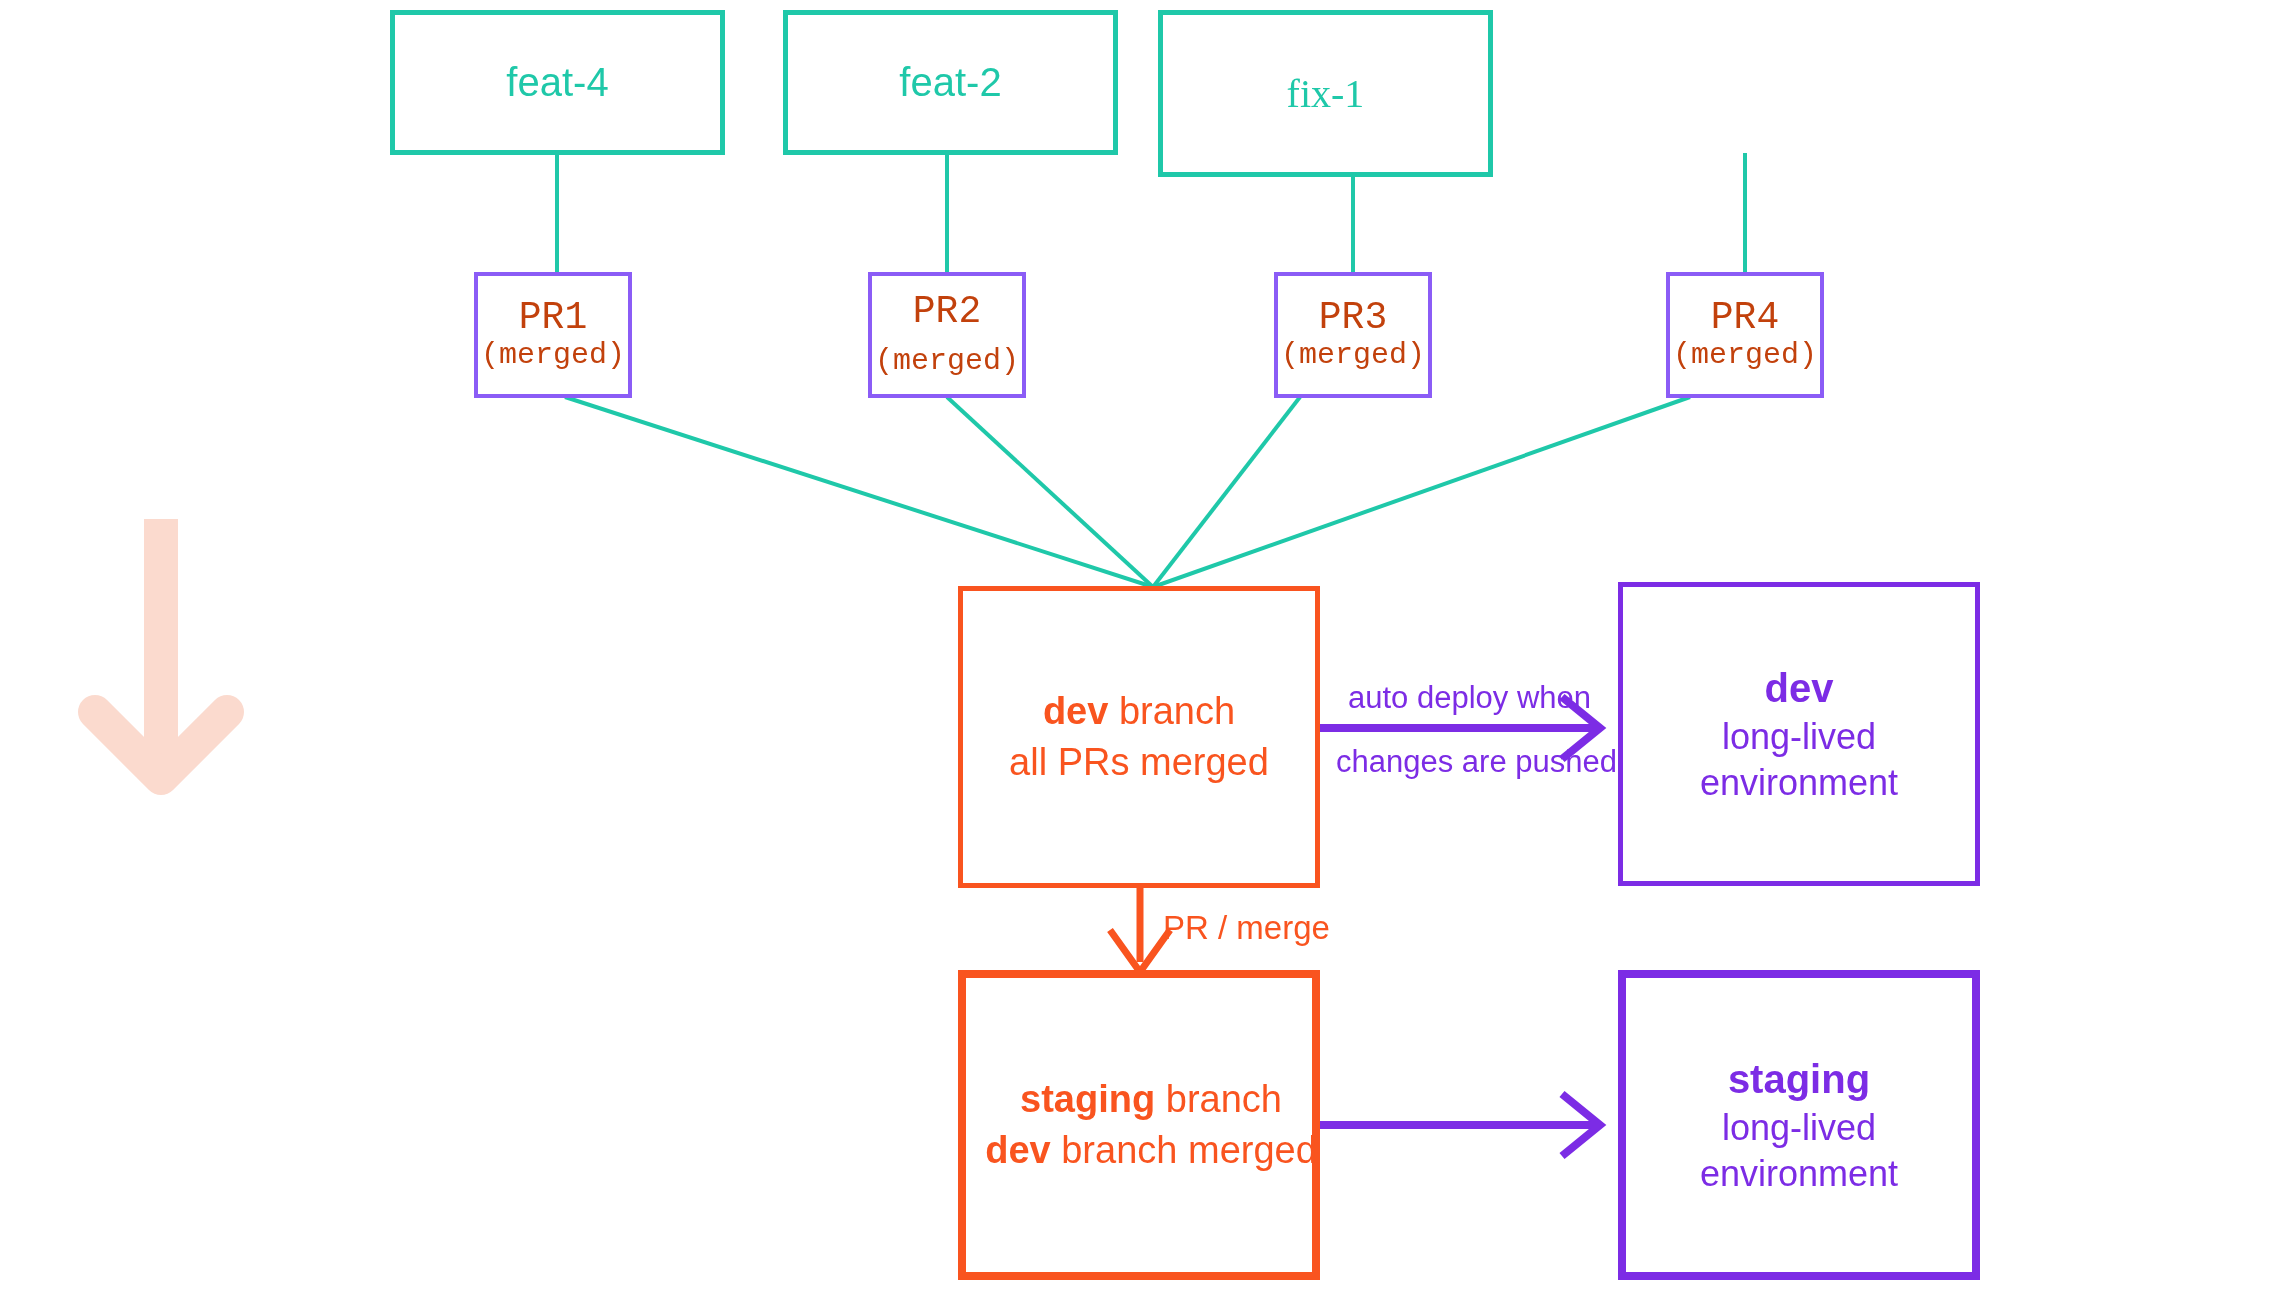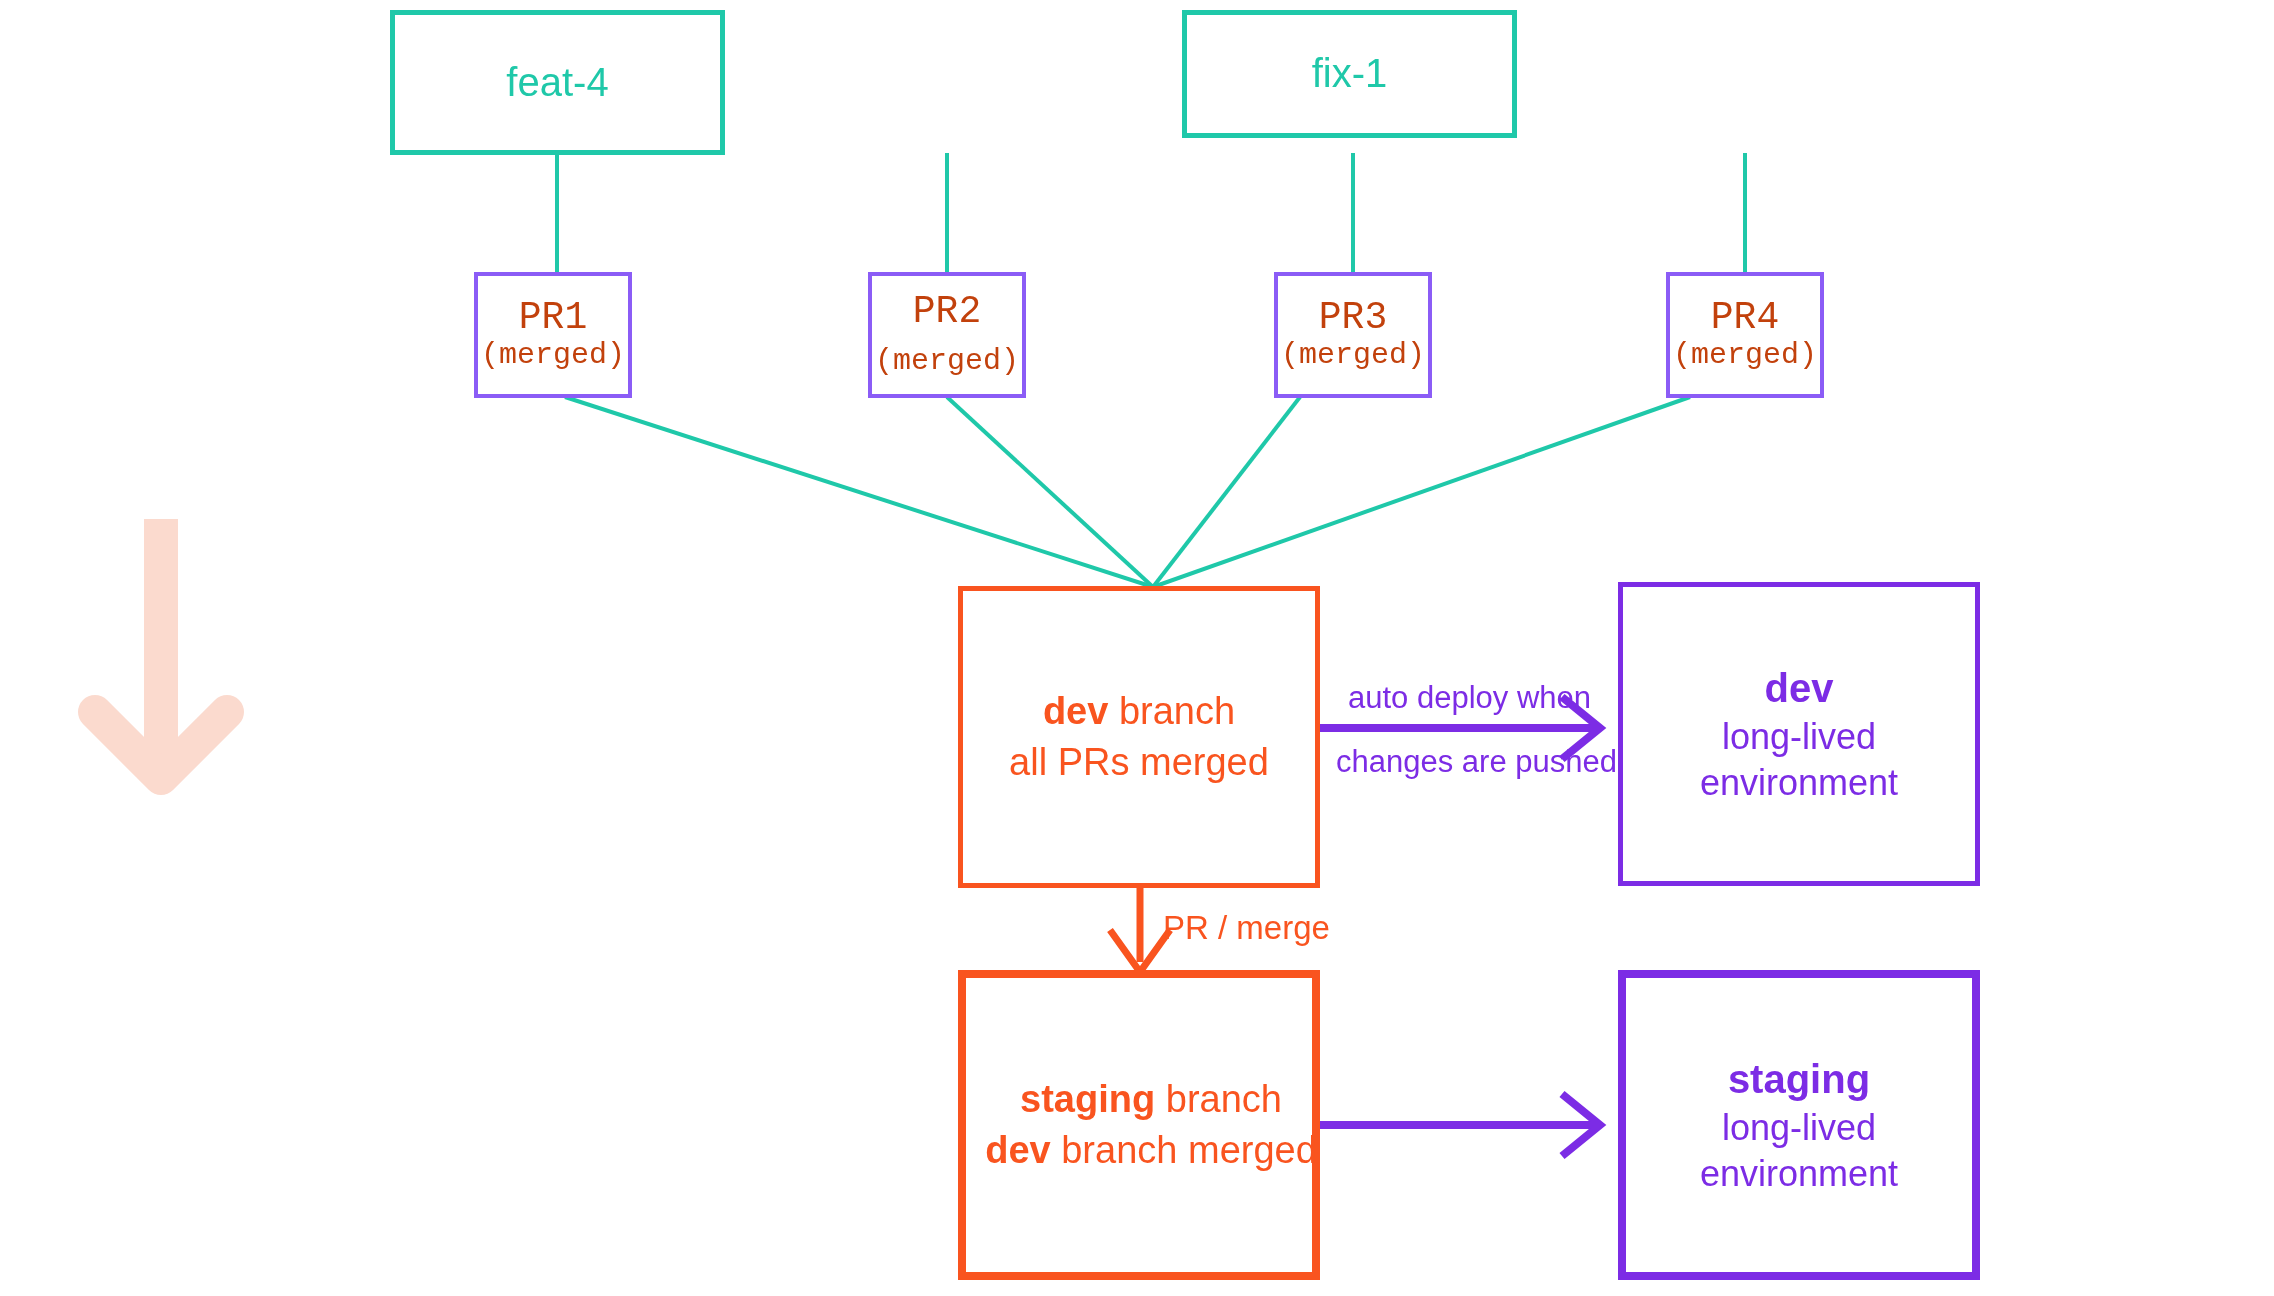--- a/index.html
+++ b/index.html
@@ -144,22 +144,25 @@
     <g>
       <path d="M1320 1125 L1598 1125" stroke="#7C2CE5" stroke-width="8" fill="none"></path>
       <path d="M1562 1094 L1600 1125 L1562 1156" stroke="#7C2CE5" stroke-width="8" fill="none" stroke-linecap="butt" stroke-linejoin="miter"></path>
     </g>
   </svg>
 
   <div class="node branch-node" style="left:390px; top:10px; width:335px; height:145px;">
     <span>feat-4</span>
   </div>
 
-
-  <div class="node branch-node" style="left:1182px; top:10px; width:335px; height:128px;">
+  <div class="node branch-node" style="left:783px; top:10px; width:335px; height:145px;">
+    <span>feat-2</span>
+  </div>
+
+  <div class="node branch-node" style="left:1158px; top:10px; width:335px; height:167px;font-family:Liberation Serif, serif;">
     <span>fix-1</span>
   </div>
 
 
   <div class="node pr-node" style="left:474px; top:272px; width:158px; height:126px;">
     <span class="pr-title">PR1</span>
     <span class="pr-sub">(merged)</span>
   </div>
 
   <div class="node pr-node" style="left:868px; top:272px; width:158px; height:126px;gap:12px;">

